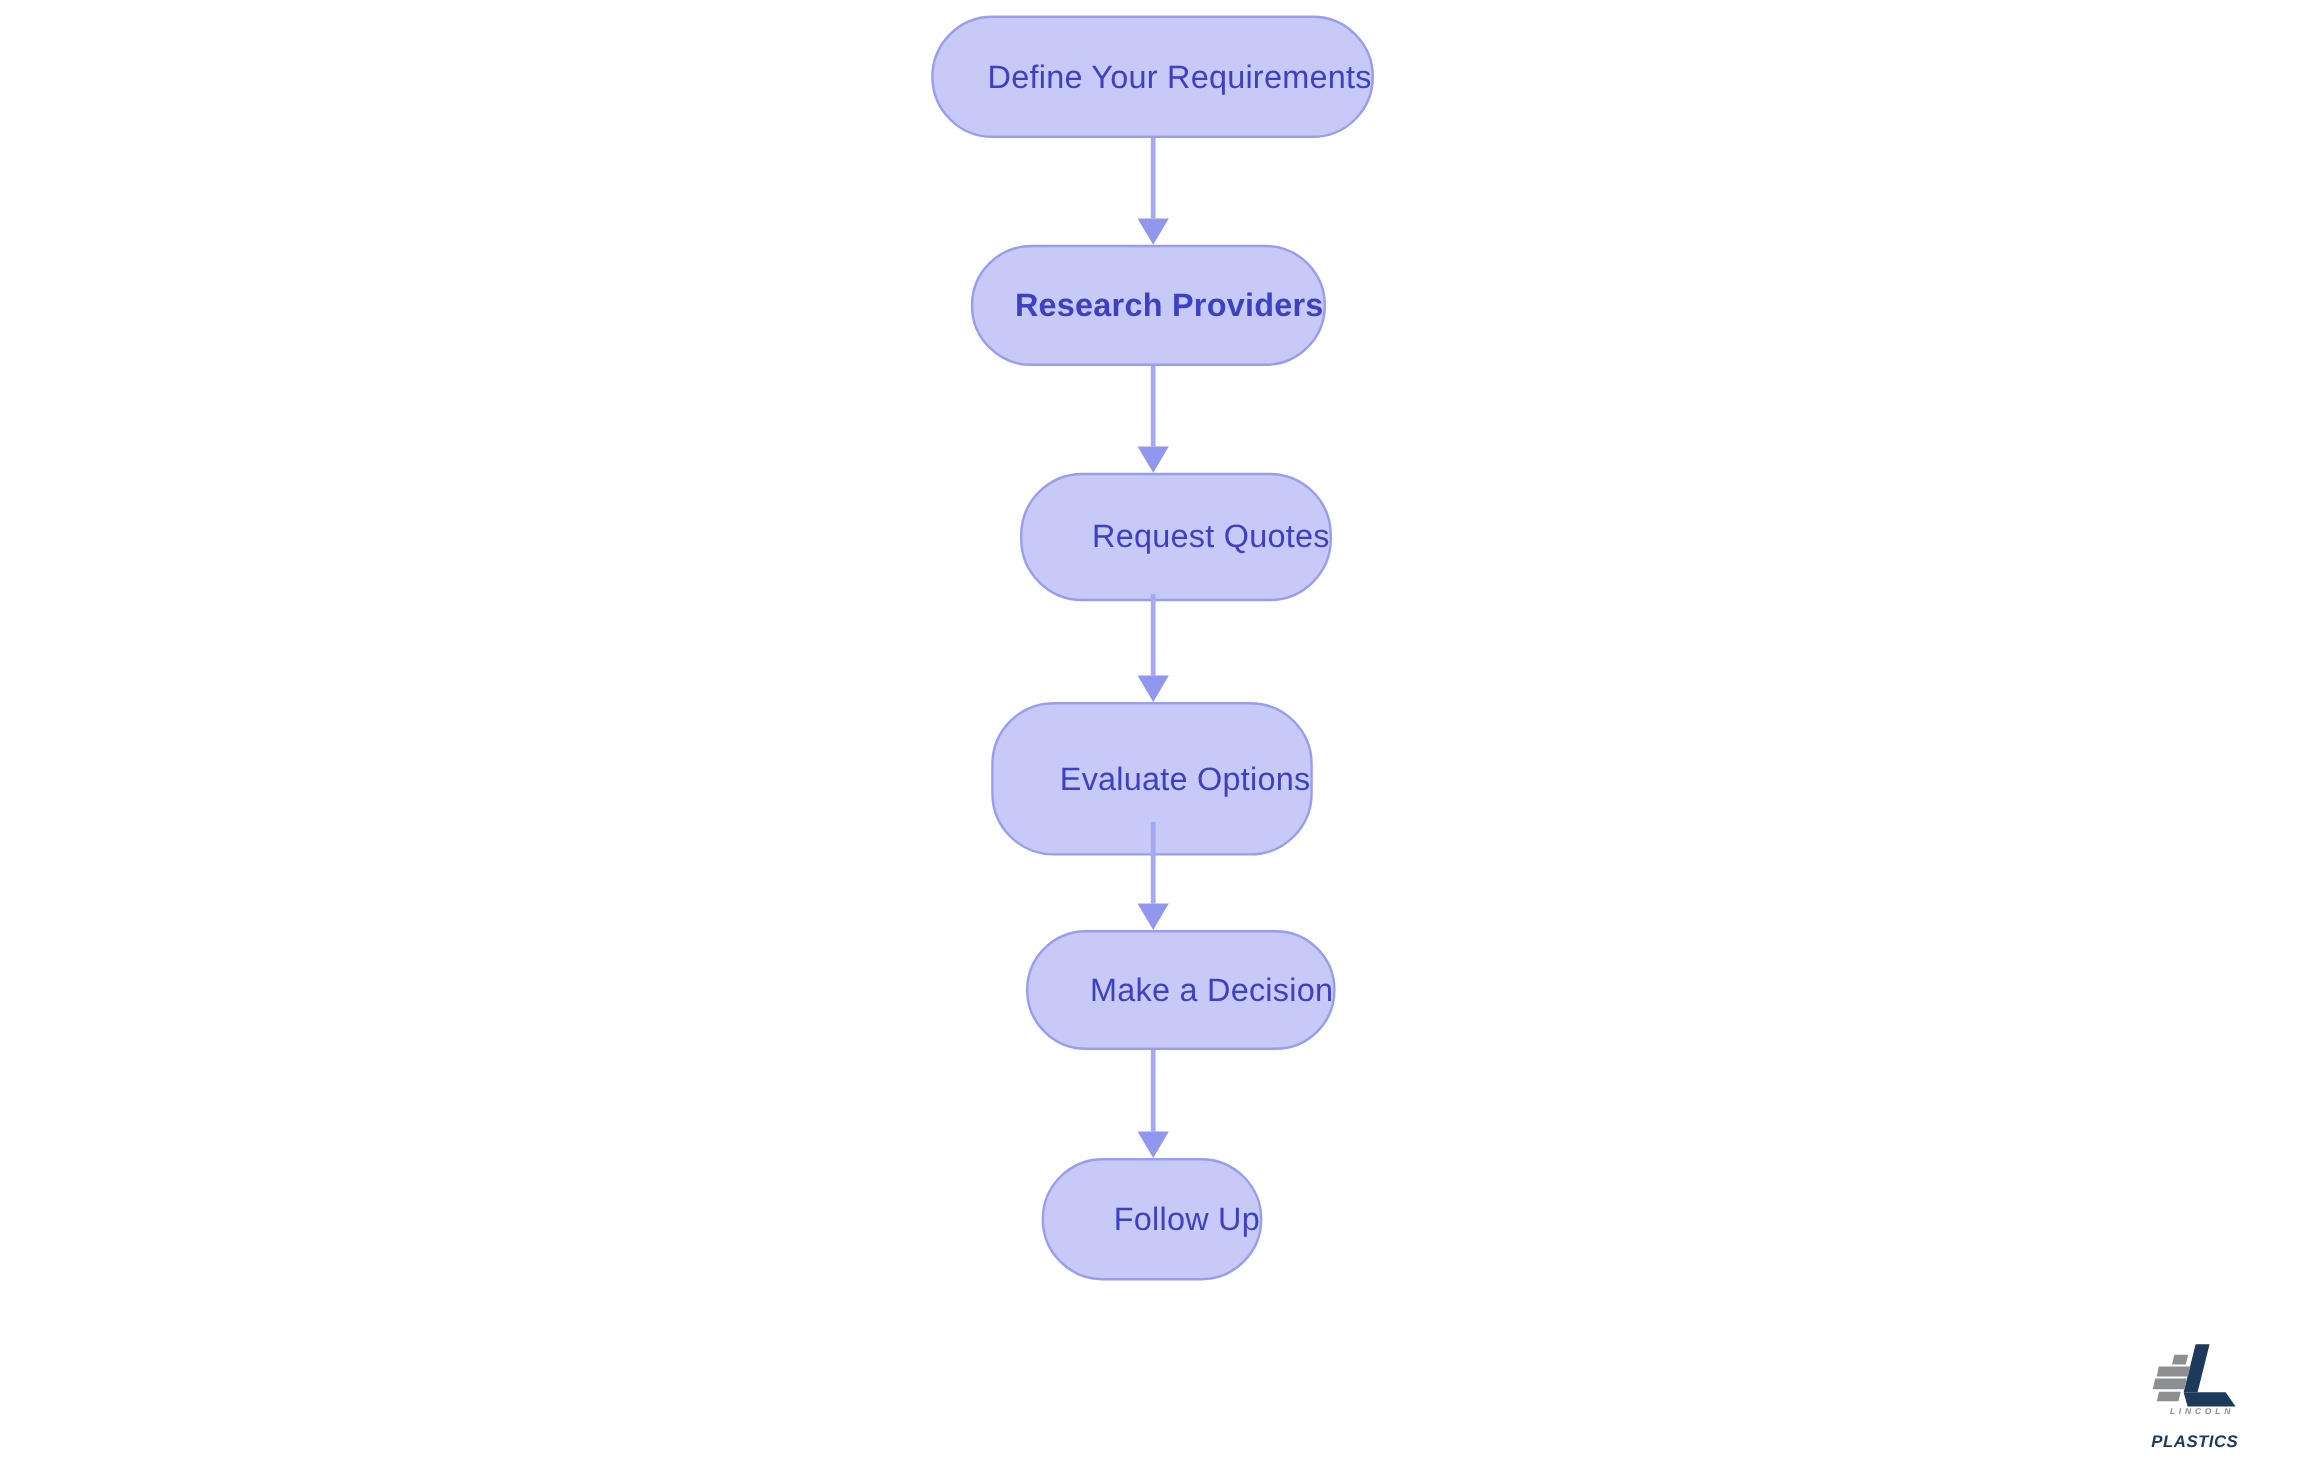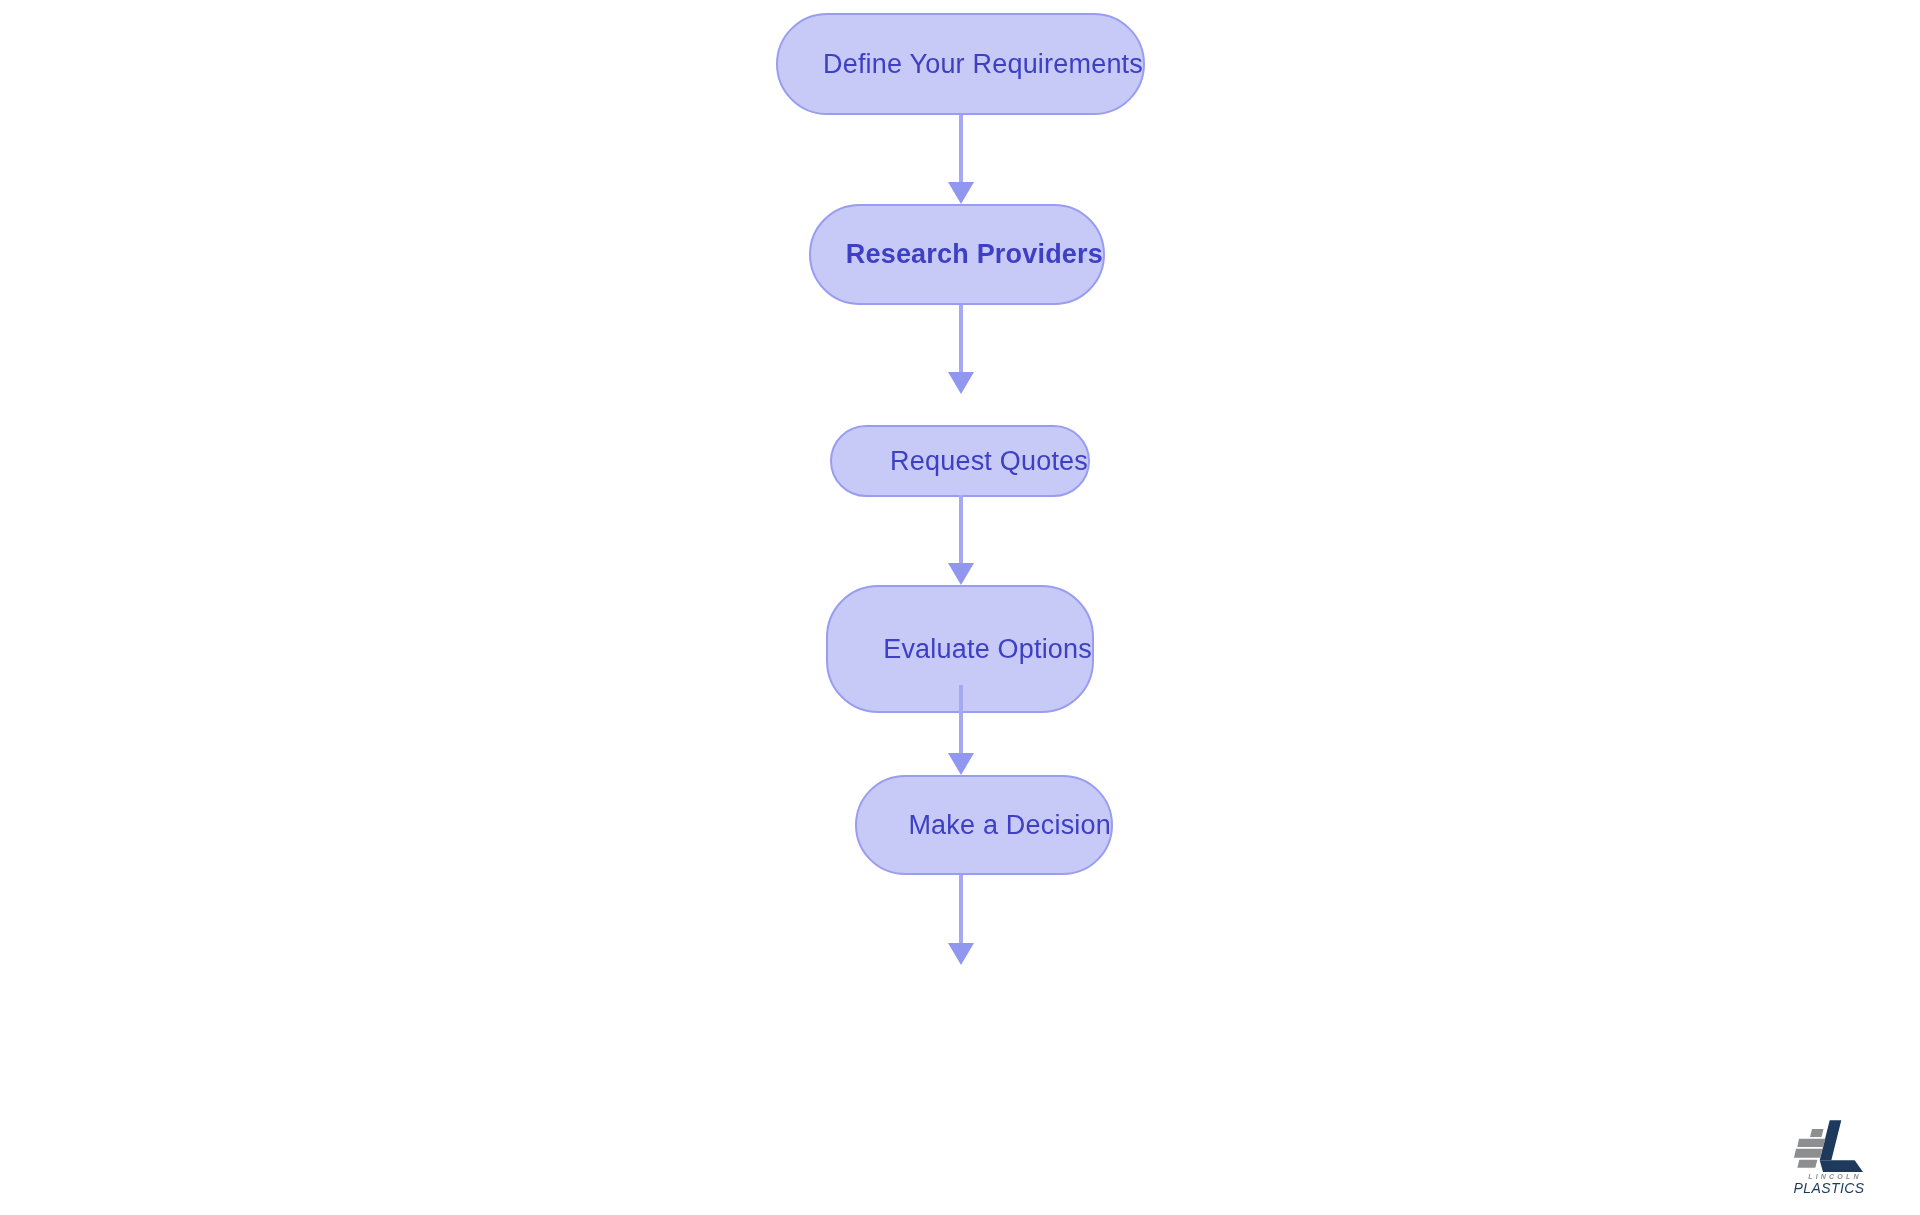--- a/index.html
+++ b/index.html
@@ -31,21 +31,21 @@
     display: flex;
     align-items: center;
     justify-content: flex-end;
     color: var(--node-text);
     font-size: 27px;
     letter-spacing: 0.2px;
     white-space: nowrap;
   }
   .n0 { left: 776px; top: 13px;  width: 369px; height: 102px; }
   .n1 { left: 809px; top: 204px; width: 296px; height: 101px; font-weight: bold; }
-  .n2 { left: 830px; top: 394px; width: 260px; height: 72px; margin-top: 31px; }
+  .n2 { left: 850px; top: 394px; width: 260px; height: 107px; }
   .n3 { left: 826px; top: 585px; width: 268px; height: 128px; }
   .n4 { left: 855px; top: 775px; width: 258px; height: 100px; }
   .n5 { left: 868px; top: 965px; width: 184px; height: 102px; }
 
   .flow-arrow {
     position: absolute;
     left: 948px;
     width: 26px;
     display: flex;
     flex-direction: column;
@@ -81,23 +81,23 @@
     margin-top: -2px;
     padding-left: 12px;
     font-size: 7px;
     font-weight: bold;
     font-style: italic;
     letter-spacing: 3.2px;
     color: var(--logo-gray);
     white-space: nowrap;
   }
   .logo-plastics {
-    margin-top: 0px;
+    margin-top: 13px;
     font-size: 14px;
-    font-weight: normal;
+    font-weight: bold;
     font-style: italic;
     letter-spacing: 0.4px;
     color: var(--logo-navy);
     white-space: nowrap;
   }
 </style>
 </head>
 <body>
 
 <div class="canvas">
@@ -140,20 +140,23 @@
 
   <div class="flow-node n4">
     <span>Make a Decision</span>
   </div>
 
   <div class="flow-arrow a4">
     <div class="shaft"></div>
     <div class="head"></div>
   </div>
 
+  <div class="flow-node n5">
+    <span>Follow Up</span>
+  </div>
 
   <div class="logo">
     <svg viewBox="0 0 80 58" aria-hidden="true">
       <polygon class="logo-navy" points="41.7,3.3 53.3,3.3 43.3,43.3 31.7,43.3"></polygon>
       <polygon class="logo-navy" points="31.7,43.3 66.7,43.3 75,55 35,55"></polygon>
       <polygon class="logo-gray" points="24,12 35.5,12 33.5,20 22,20"></polygon>
       <polygon class="logo-gray" points="11,21.7 37.3,21.7 35.3,30 9.3,30"></polygon>
       <polygon class="logo-gray" points="8,31.7 34.3,31.7 32.3,40.7 6,40.7"></polygon>
       <polygon class="logo-gray" points="11.3,42.7 29.3,42.7 27.3,50.7 9.3,50.7"></polygon>
     </svg>

